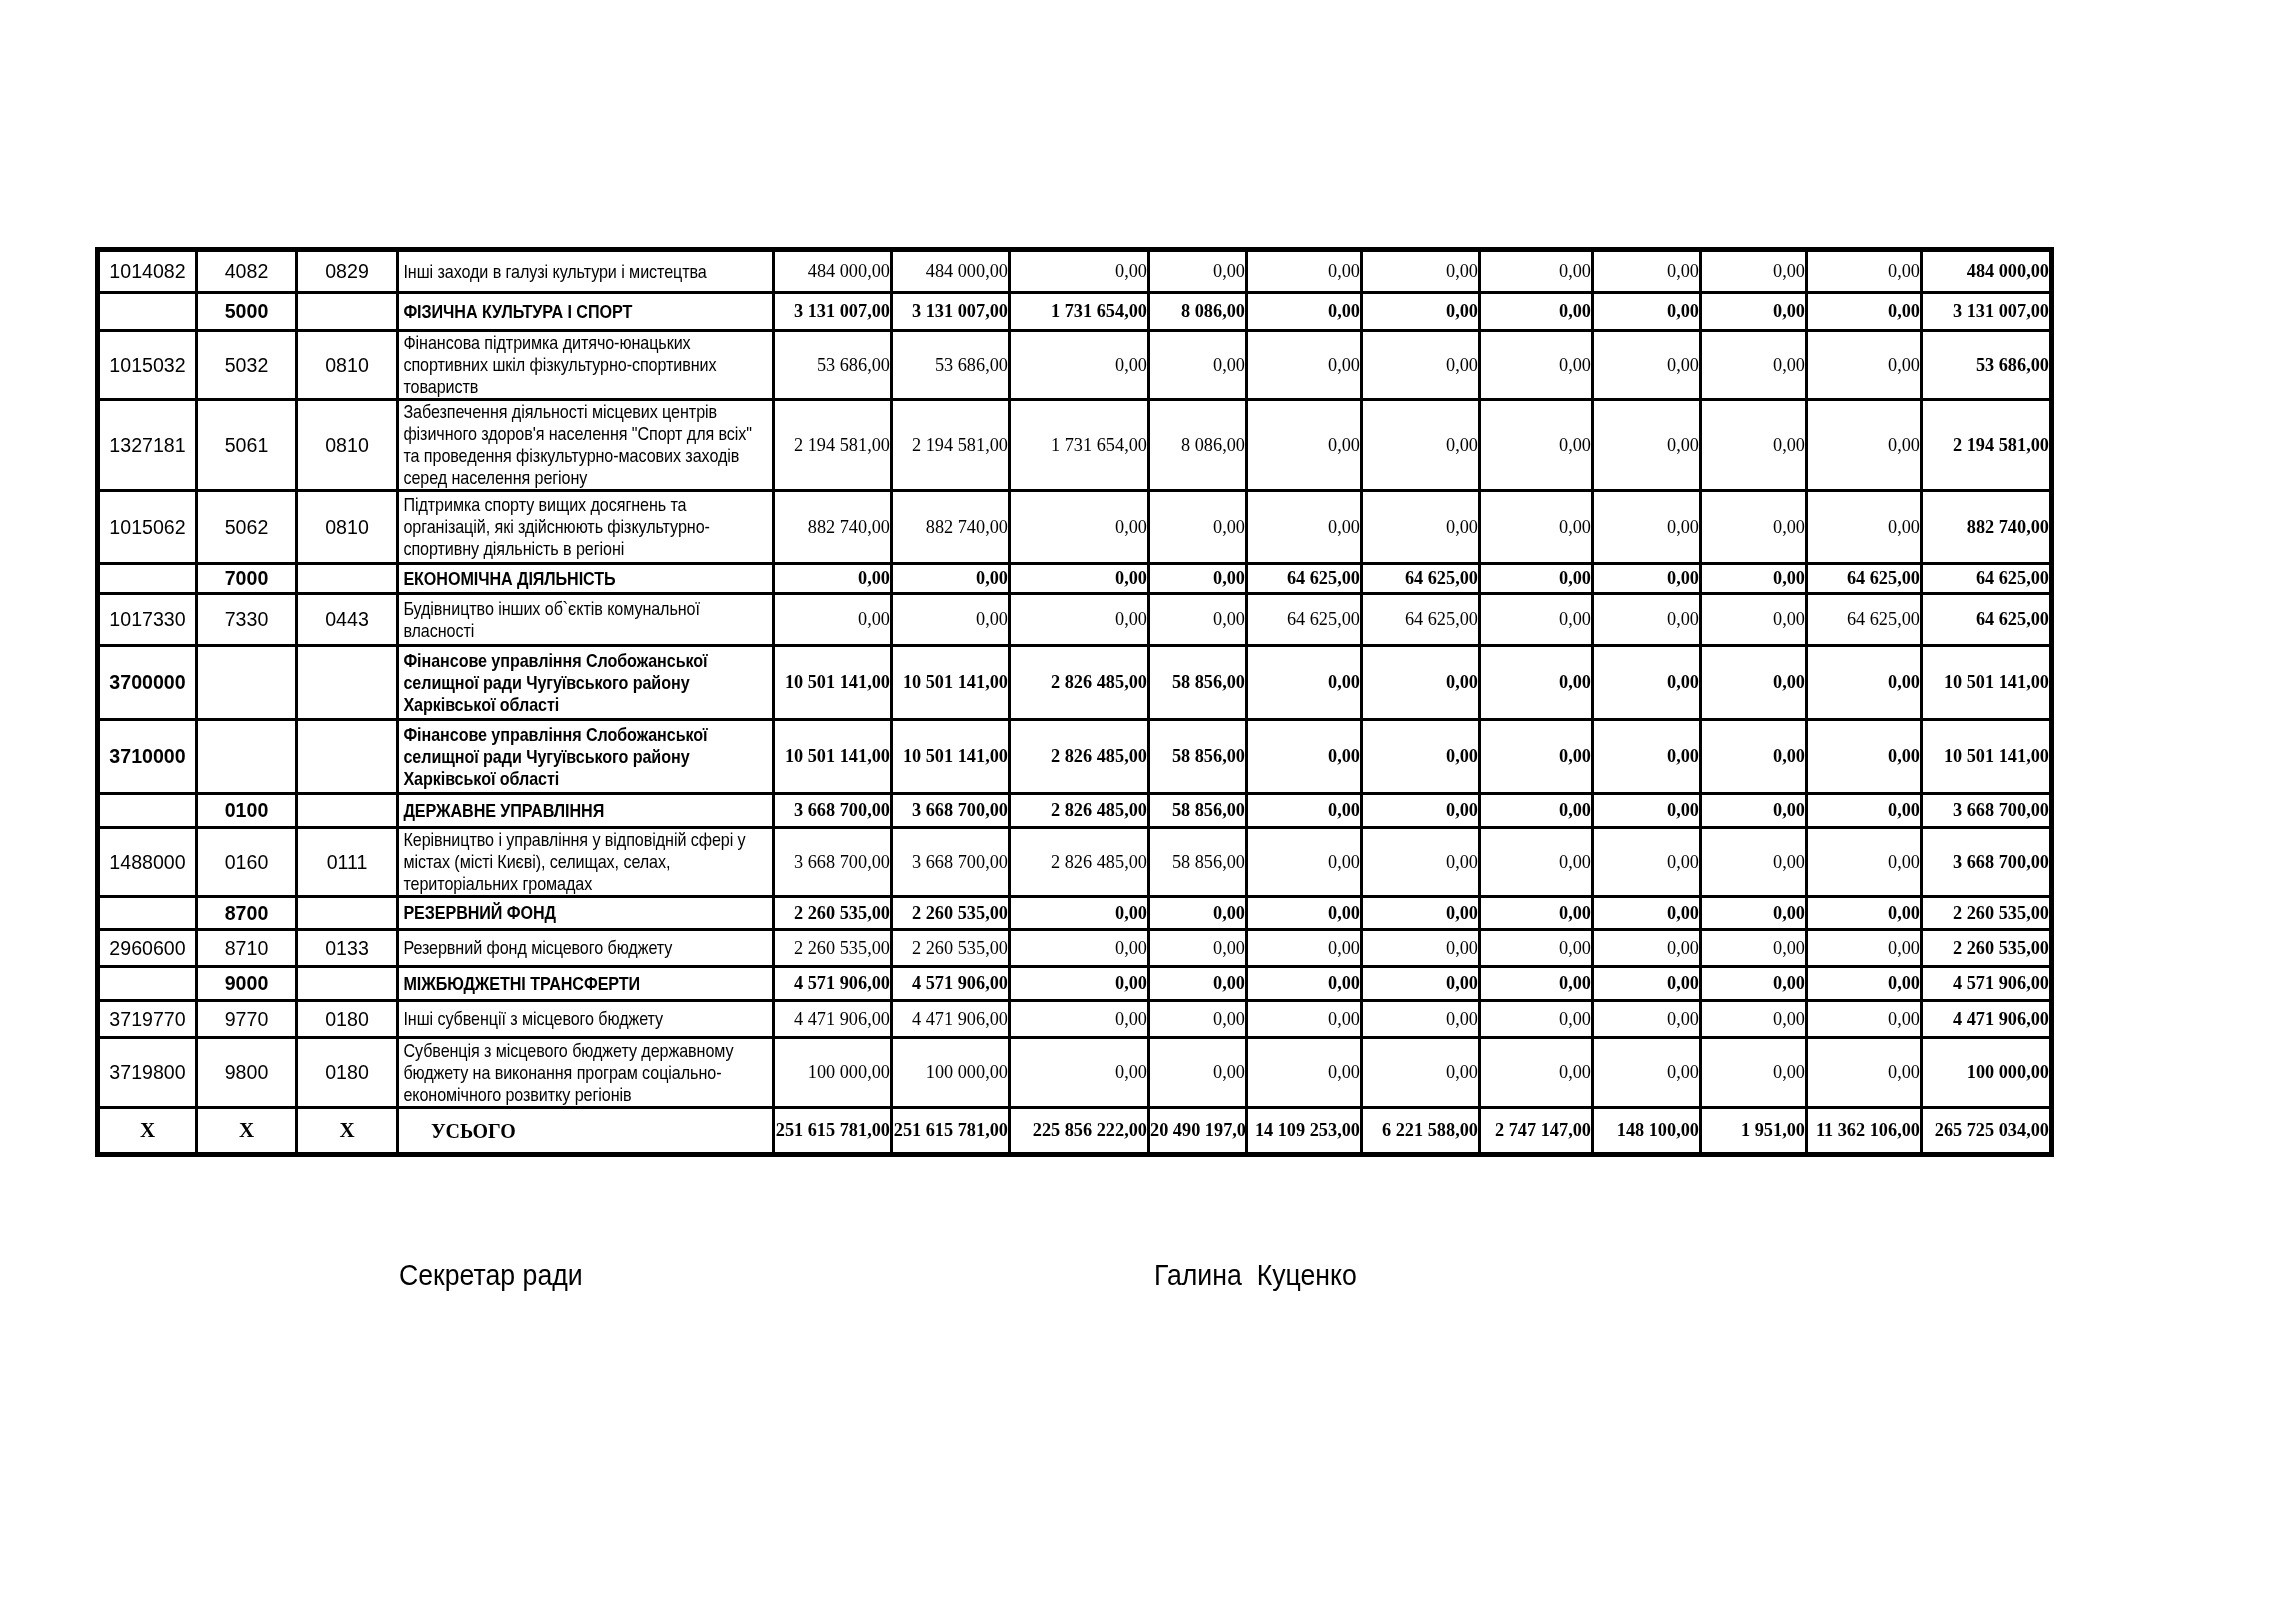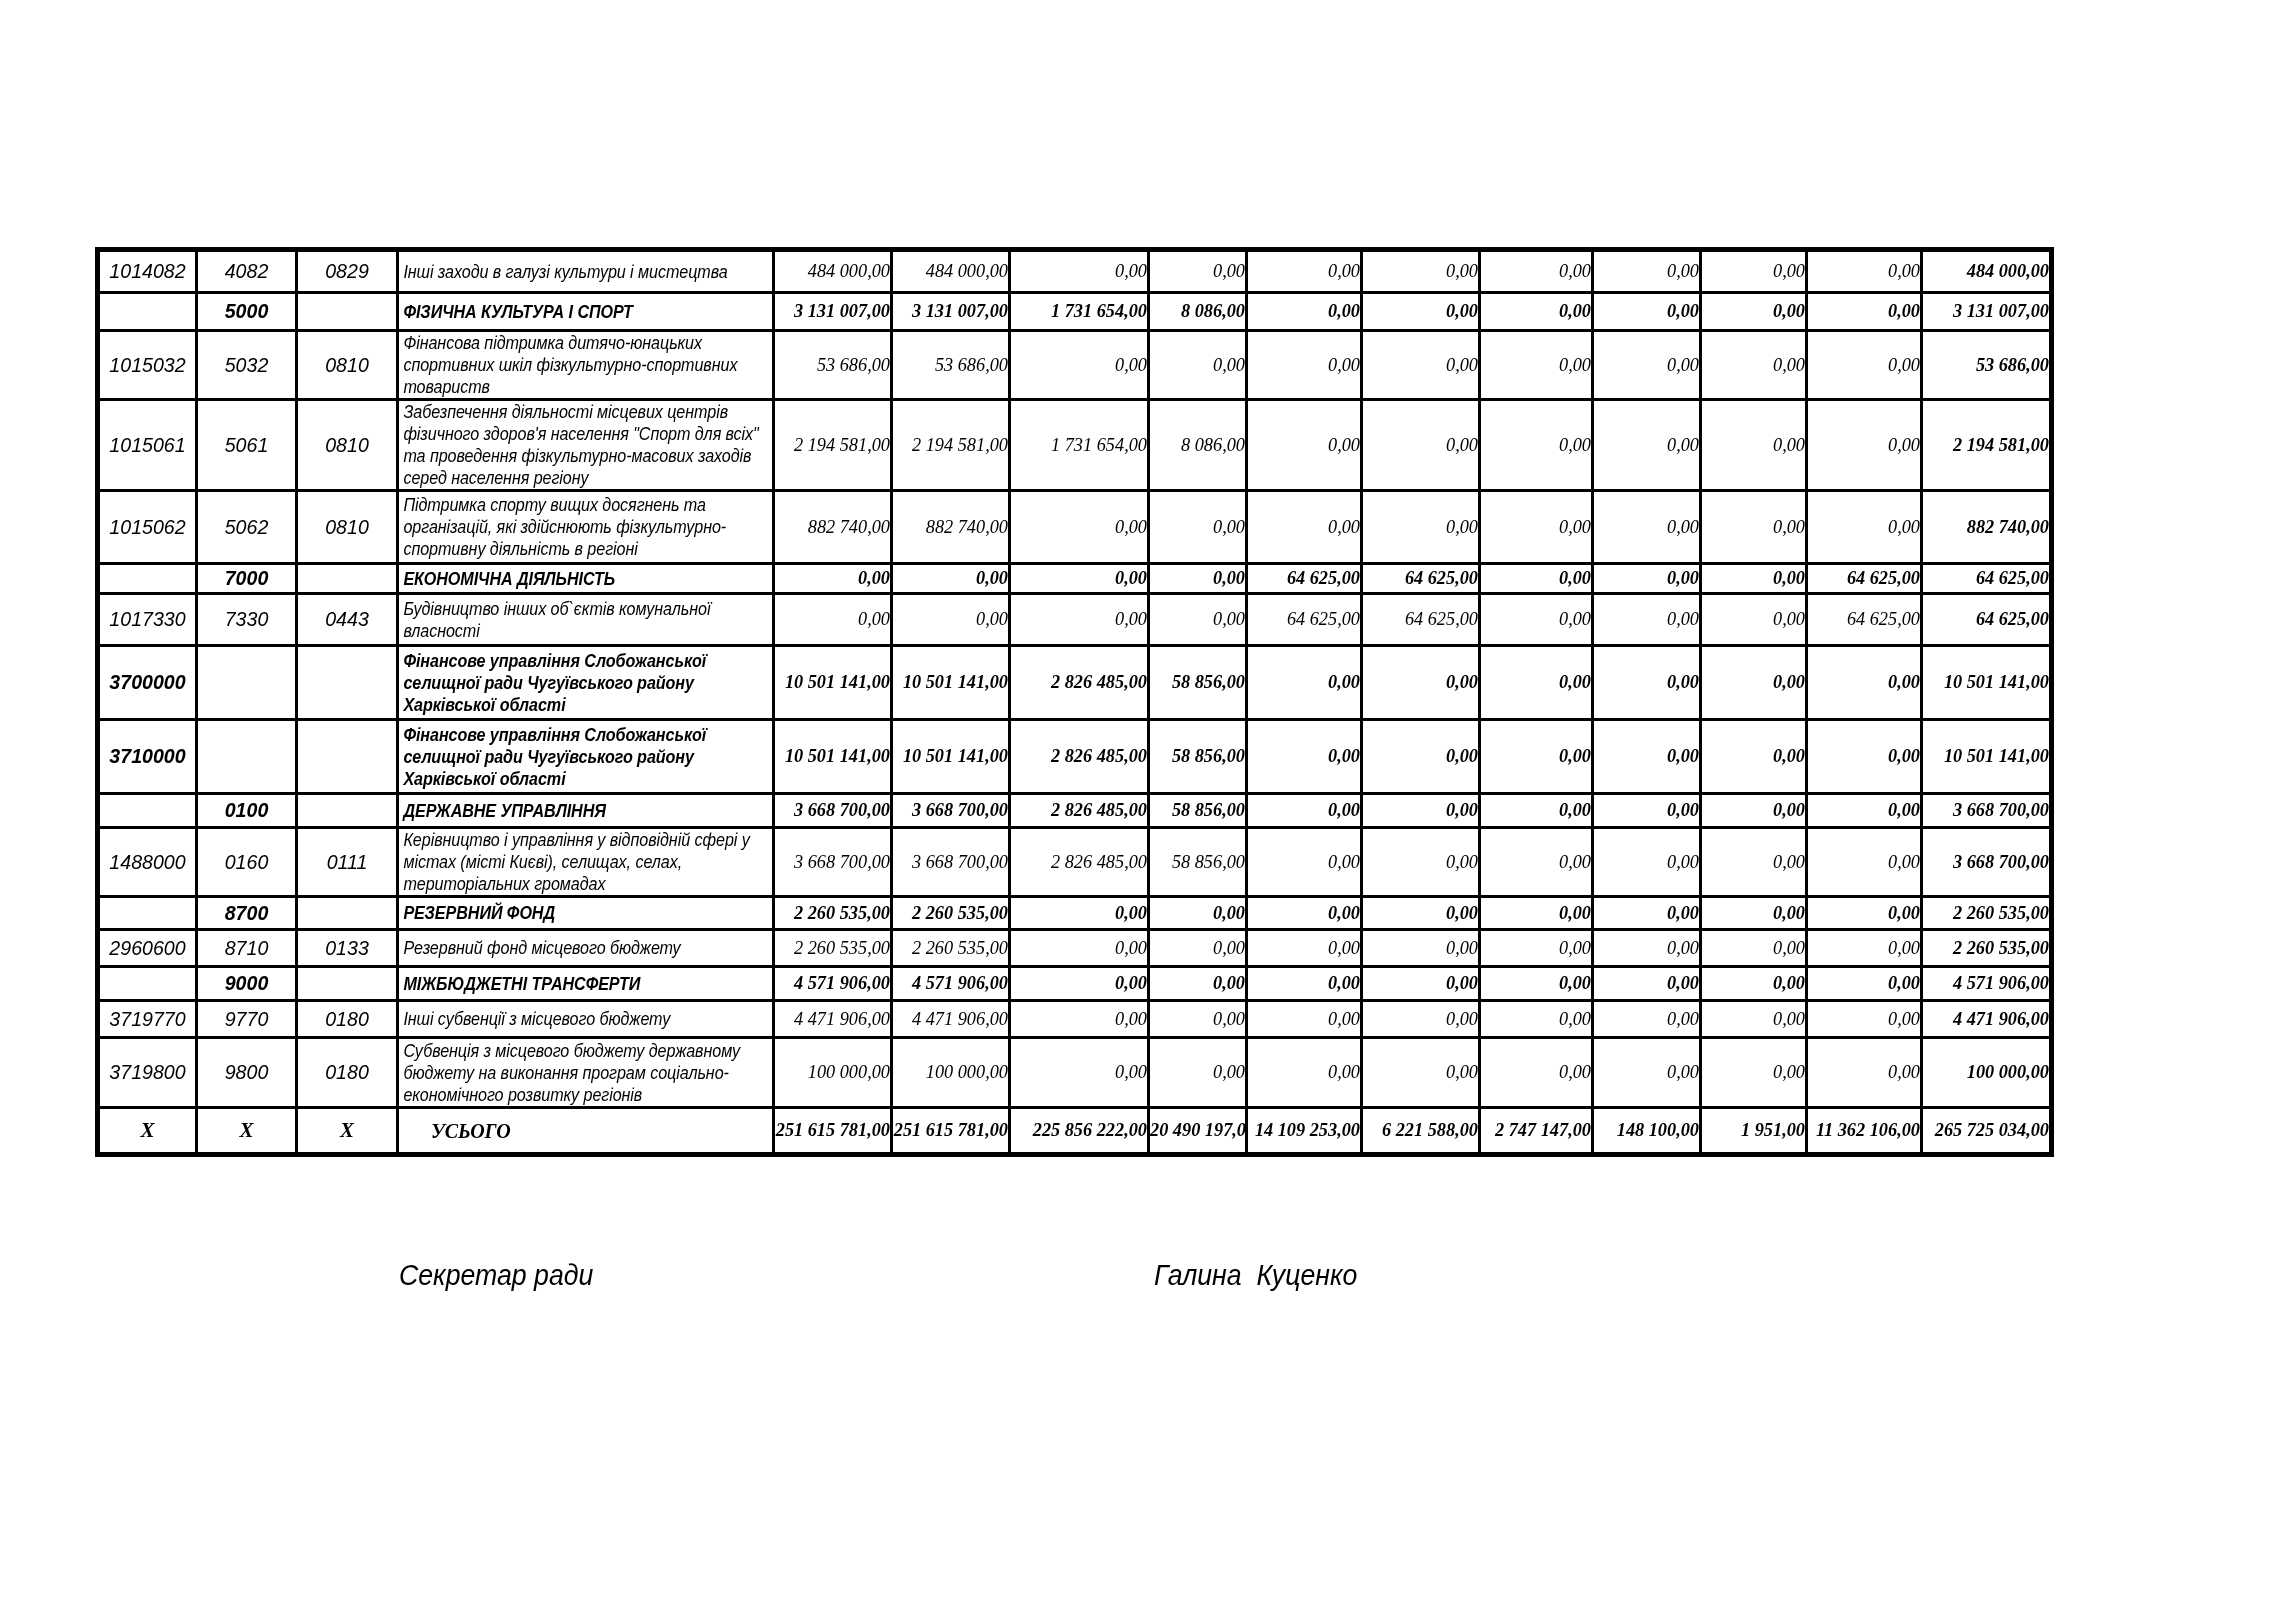--- a/index.html
+++ b/index.html
@@ -8,21 +8,21 @@
     background: #ffffff;
   }
   body {
     width: 2295px;
     height: 1623px;
     position: relative;
     overflow: hidden;
     font-family: "Liberation Sans", sans-serif;
     color: #000;
   }
-  .sheet { position: absolute; left: 0; top: 0; width: 1842px; height: 1623px; background: #fff; font-style: italic; }
+  .sheet { position: absolute; left: 0; top: 0; width: 1842px; height: 1623px; background: #fff; }
 
   table.budget {
     position: absolute;
     left: 95px;
     top: 247px;
     width: 1957px;
     border-collapse: collapse;
     table-layout: fixed;
     border: 5.2px solid #000;
   }
@@ -169,21 +169,21 @@
           <td class="c-num">0,00</td>
           <td class="c-num">0,00</td>
           <td class="c-num">0,00</td>
           <td class="c-num">0,00</td>
           <td class="c-num">0,00</td>
           <td class="c-num">0,00</td>
           <td class="c-num">0,00</td>
           <td class="c-total">53 686,00</td>
         </tr>
         <tr class="r-detail" style="height: 89px;">
-          <td class="c-code">1015061</td>
+          <td class="c-code">1327181</td>
           <td class="c-code">5061</td>
           <td class="c-code">0810</td>
           <td class="c-name"><span class="name-inner">Забезпечення діяльності місцевих центрів
 фізичного здоров'я населення "Спорт для всіх"
 та проведення фізкультурно-масових заходів
 серед населення регіону</span></td>
           <td class="c-num">2 194 581,00</td>
           <td class="c-num">2 194 581,00</td>
           <td class="c-num">1 731 654,00</td>
           <td class="c-num">8 086,00</td>

